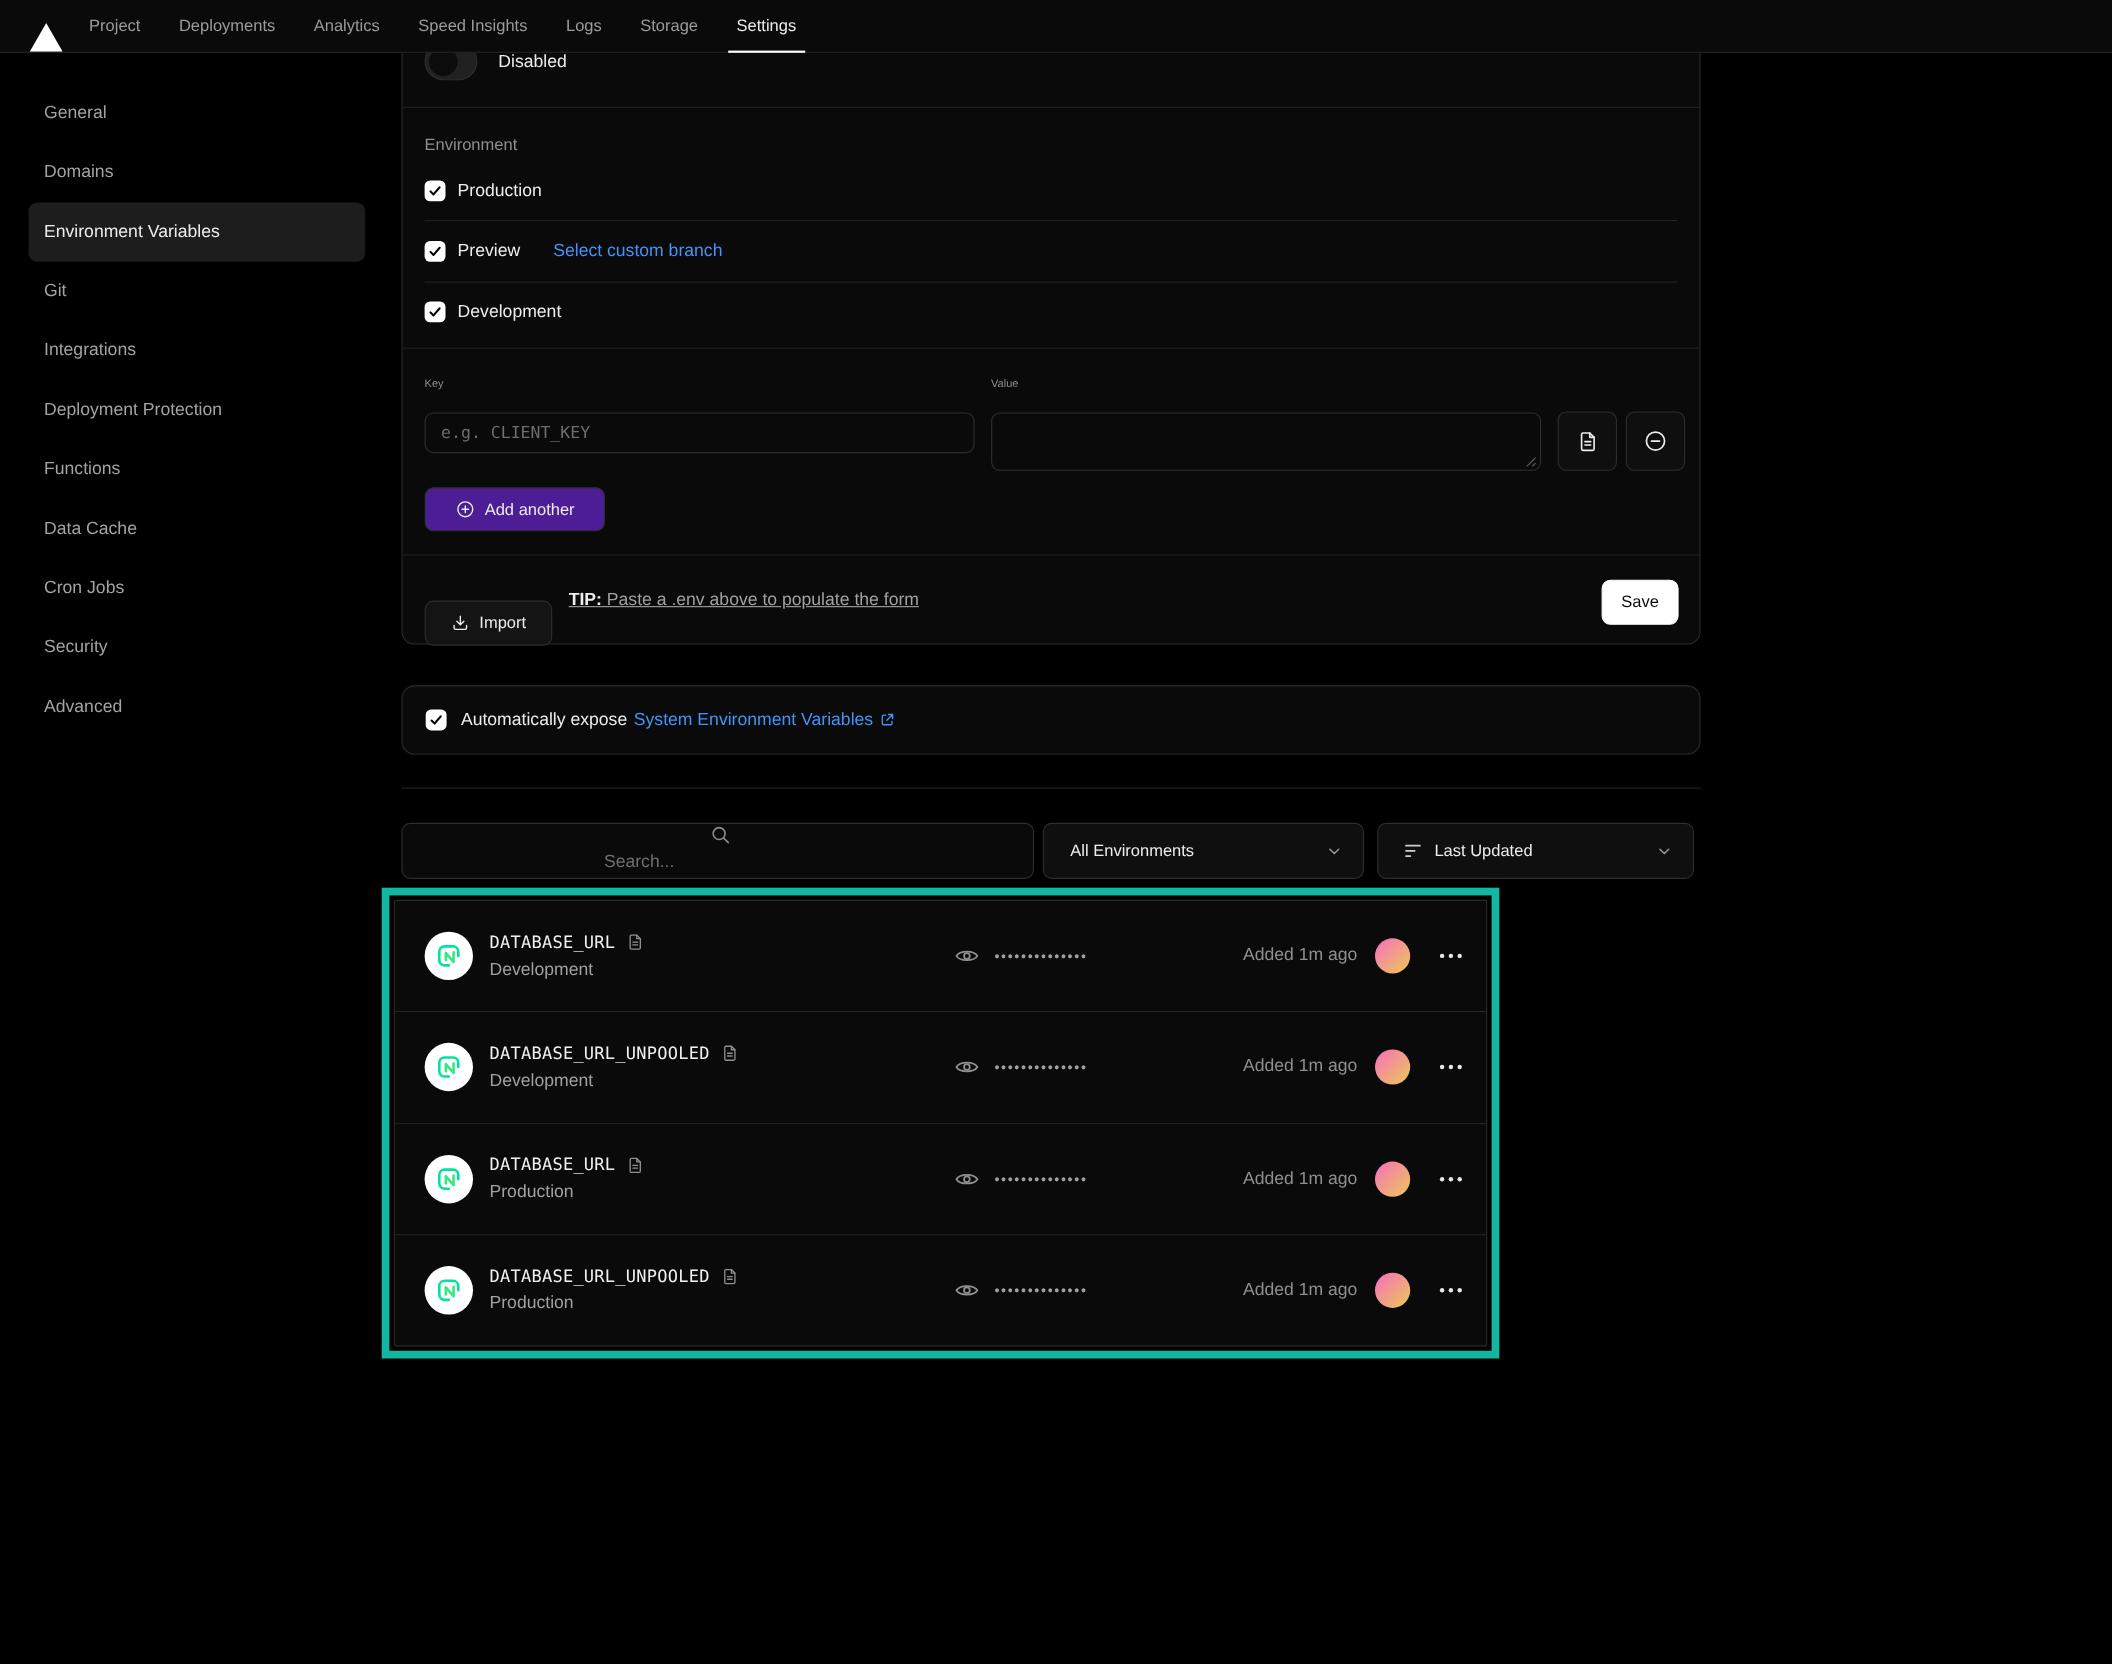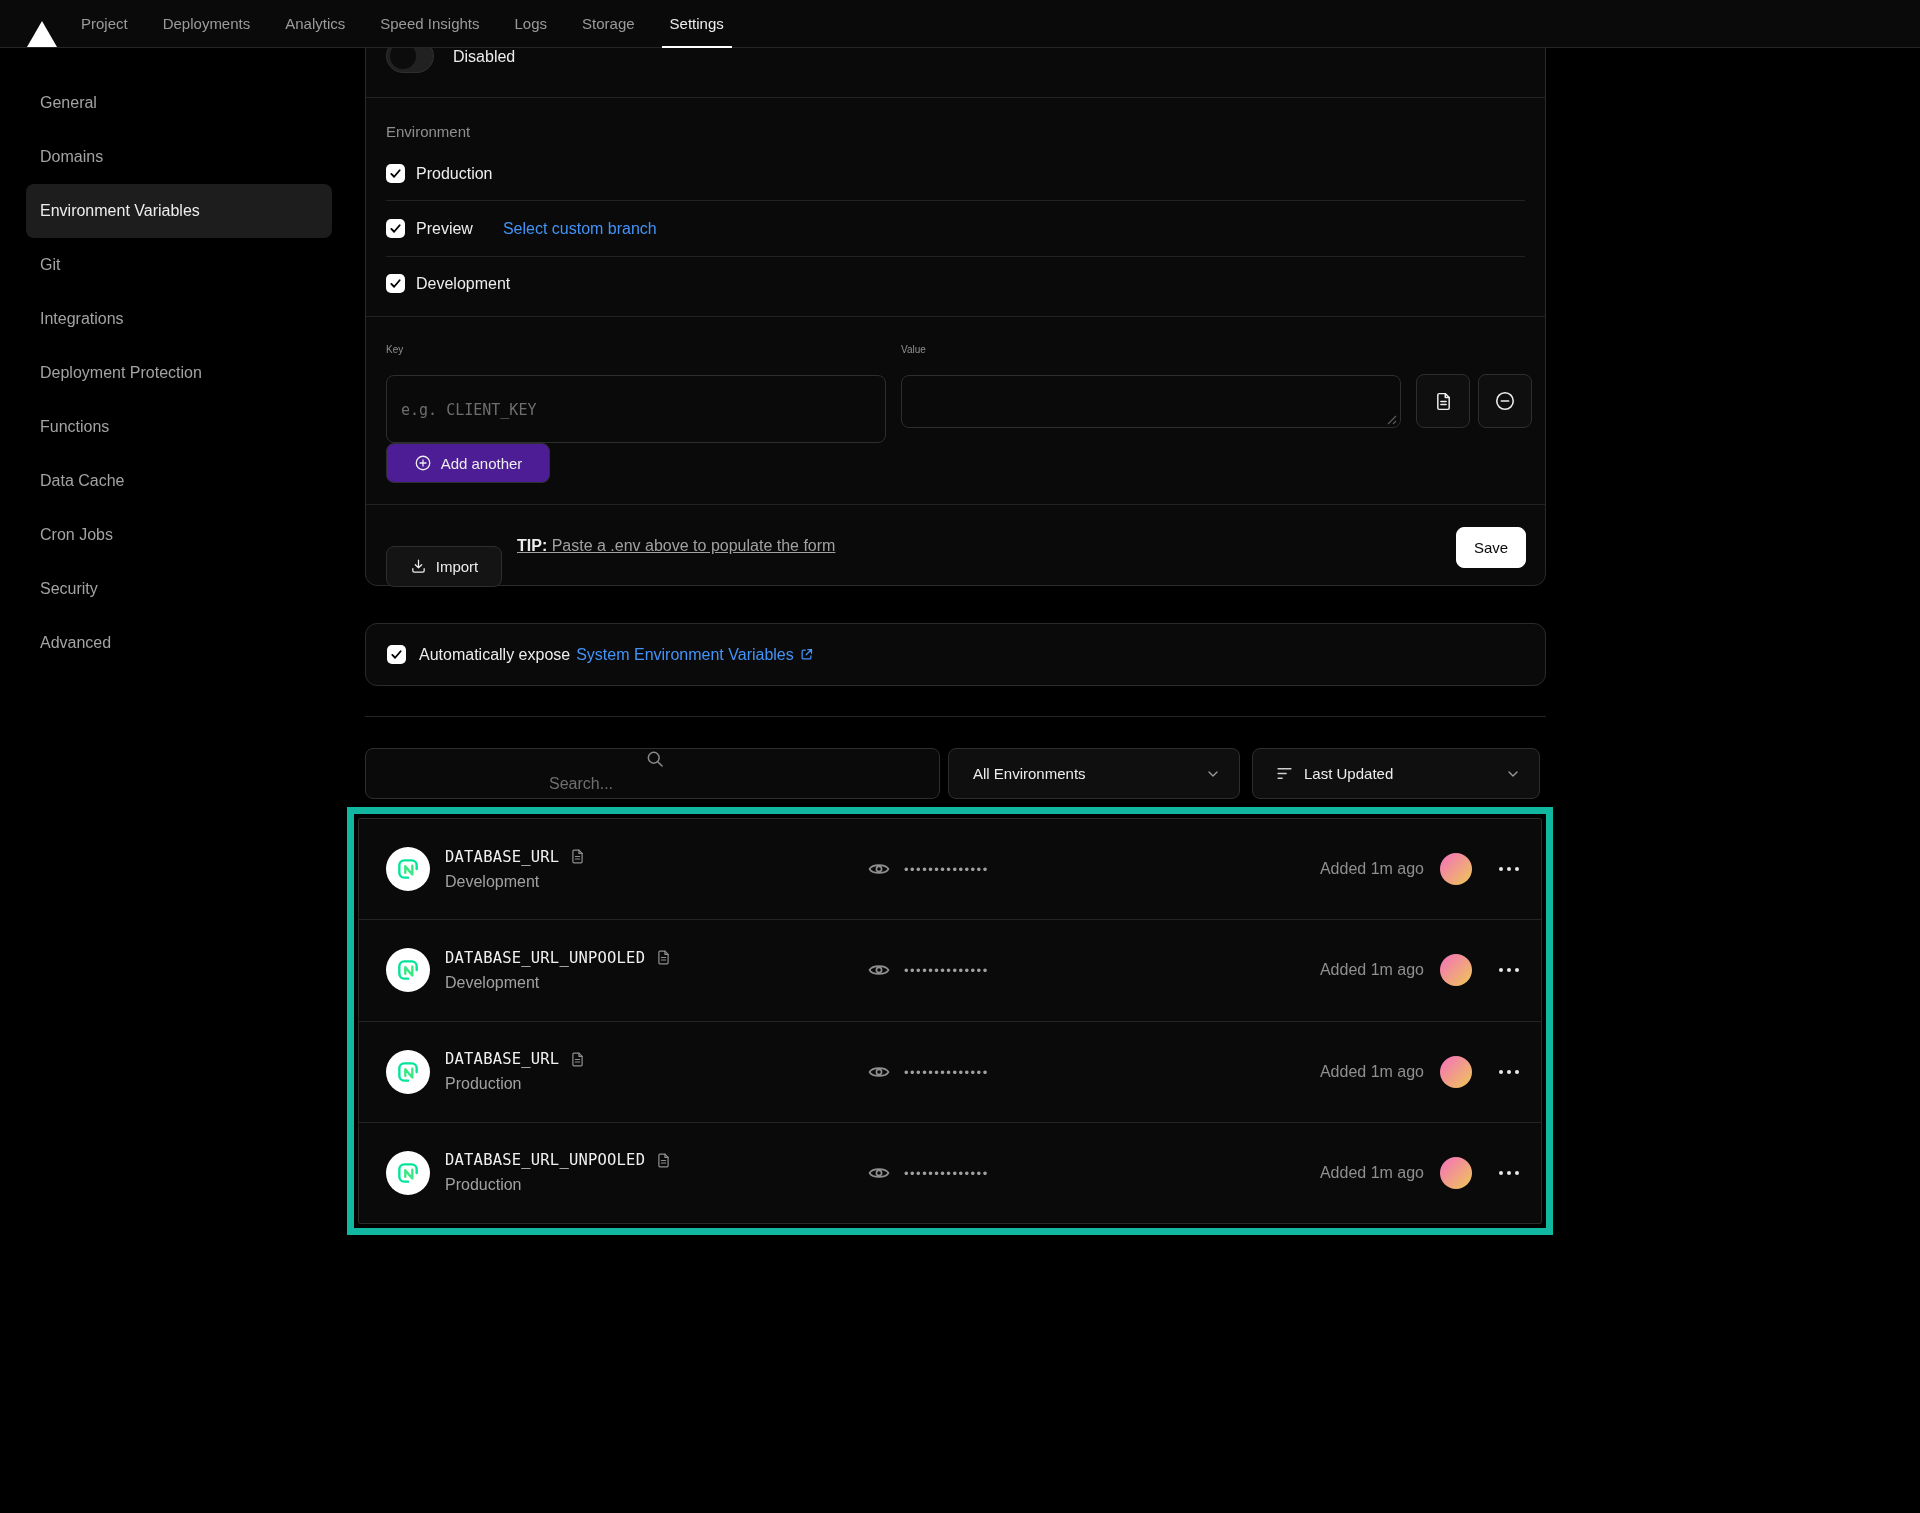--- a/index.html
+++ b/index.html
@@ -40,21 +40,21 @@
 
   .chk { width:19px; height:19px; border-radius:5px; background:#fff; display:flex; align-items:center;
          justify-content:center; flex:0 0 auto; cursor:pointer; }
   .chk svg { display:block; }
   .chk-row { position:absolute; left:20px; display:flex; align-items:center; gap:11px; }
   .chk-row .lbl { font-size:16px; color:#ededed; }
   .link { color:var(--accent_blue,#4394f8); font-size:16px; cursor:pointer; }
   .chk-row .link { margin-left:19px; }
 
   .field-label { position:absolute; font-size:10px; color:#8f8f8f; }
-  .input { position:absolute; height:68px; border-radius:8px; background:#0a0a0a; border:1px solid #2e2e2e;
+  .input { position:absolute; height:37px; border-radius:8px; background:#0a0a0a; border:1px solid #2e2e2e;
            color:#8b5cf6; padding:0 14px; font-size:15px; outline:none; }
   .input.mono::placeholder { color:#6e6e6e; font-family:"DejaVu Sans Mono", monospace; }
   .value-area { position:absolute; border-radius:8px; background:#0a0a0a; border:1px solid #2e2e2e;
            resize:none; outline:none; color:#ededed; font-size:15px; padding:10px 14px;
            font-family:"DejaVu Sans Mono", monospace; }
   .corner-grip { position:absolute; pointer-events:none; }
 
   .icon-btn { position:absolute; width:54px; height:54px; border-radius:8px; background:#0f0f0f;
            border:1px solid #2e2e2e; display:flex; align-items:center; justify-content:center; cursor:pointer; }
 
@@ -83,21 +83,21 @@
   .searchbox input::placeholder { color:#6f6f6f; }
   .dropdown { position:absolute; top:748px; height:51px; border-radius:8px; background:#0f0f0f;
               border:1px solid #2e2e2e; display:flex; align-items:center; cursor:pointer; color:#ededed;
               font-size:15px; }
   #dd-env { left:948px; width:292px; padding:0 18px 0 24px; }
   #dd-sort { left:1252px; width:288px; padding:0 18px 0 22px; }
   .dropdown .grow { flex:1; }
   #dd-sort .dd-label { margin-left:10px; }
 
   
-  .highlight-box { position:absolute; left:347px; top:807px; width:1206px; height:428px;
+  .highlight-box { position:absolute; left:347px; top:807px; width:1016px; height:428px;
                    border:7px solid var(--teal,#12b7a2); background:#000; padding:4px; }
   .env-card { width:100%; height:100%; background:#0a0a0a; border:1px solid #2b2b2b; border-radius:2px;
               display:flex; flex-direction:column; }
   .env-row { position:relative; flex:1; display:flex; align-items:center; padding-left:27px; }
   .env-row + .env-row { border-top:1px solid #242424; }
   .neon-badge { width:44px; height:44px; border-radius:50%; background:#fff; display:flex;
                 align-items:center; justify-content:center; flex:0 0 auto; }
   .env-texts { margin-left:15px; }
   .env-key-line { display:flex; align-items:center; gap:10px; }
   .env-key { font-family:"DejaVu Sans Mono", monospace; font-size:15.5px; font-weight:500;

